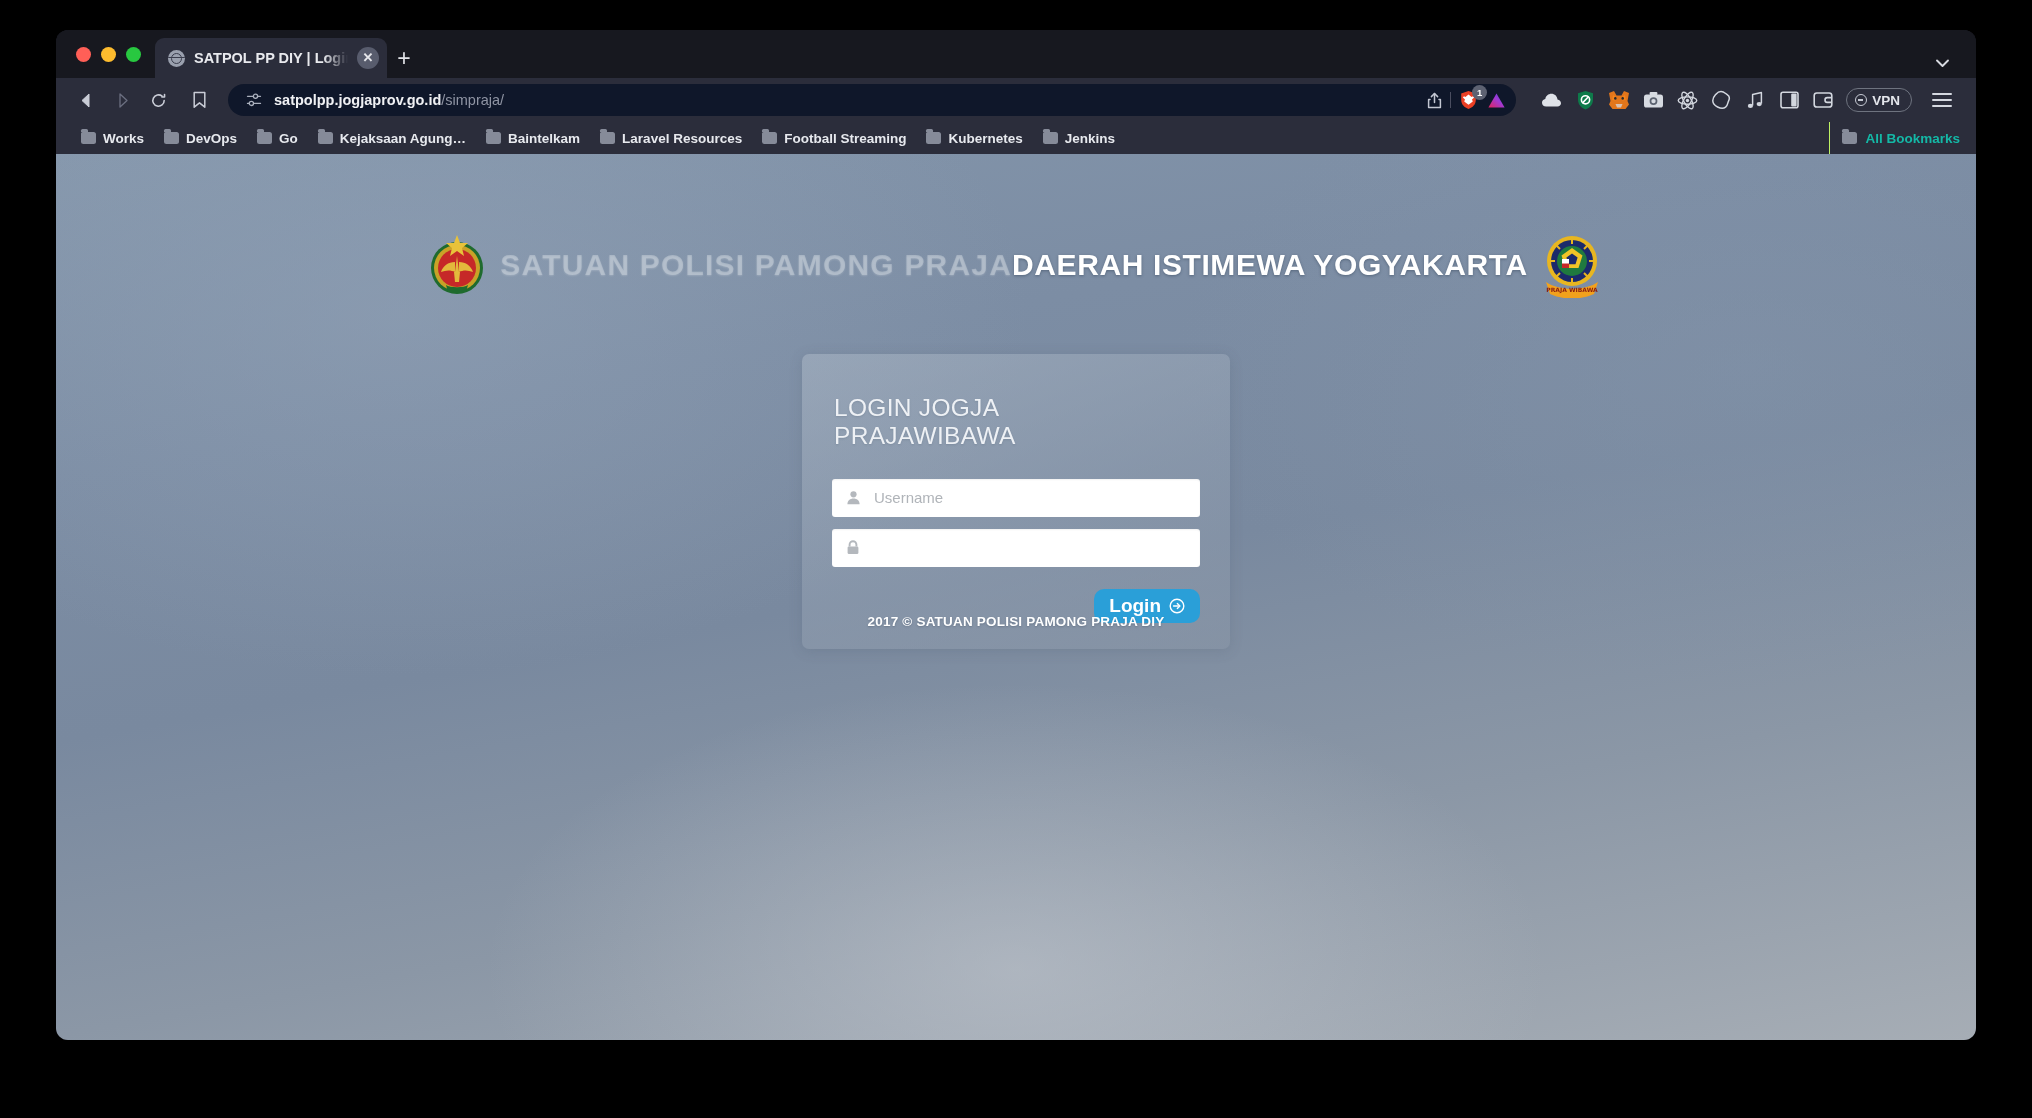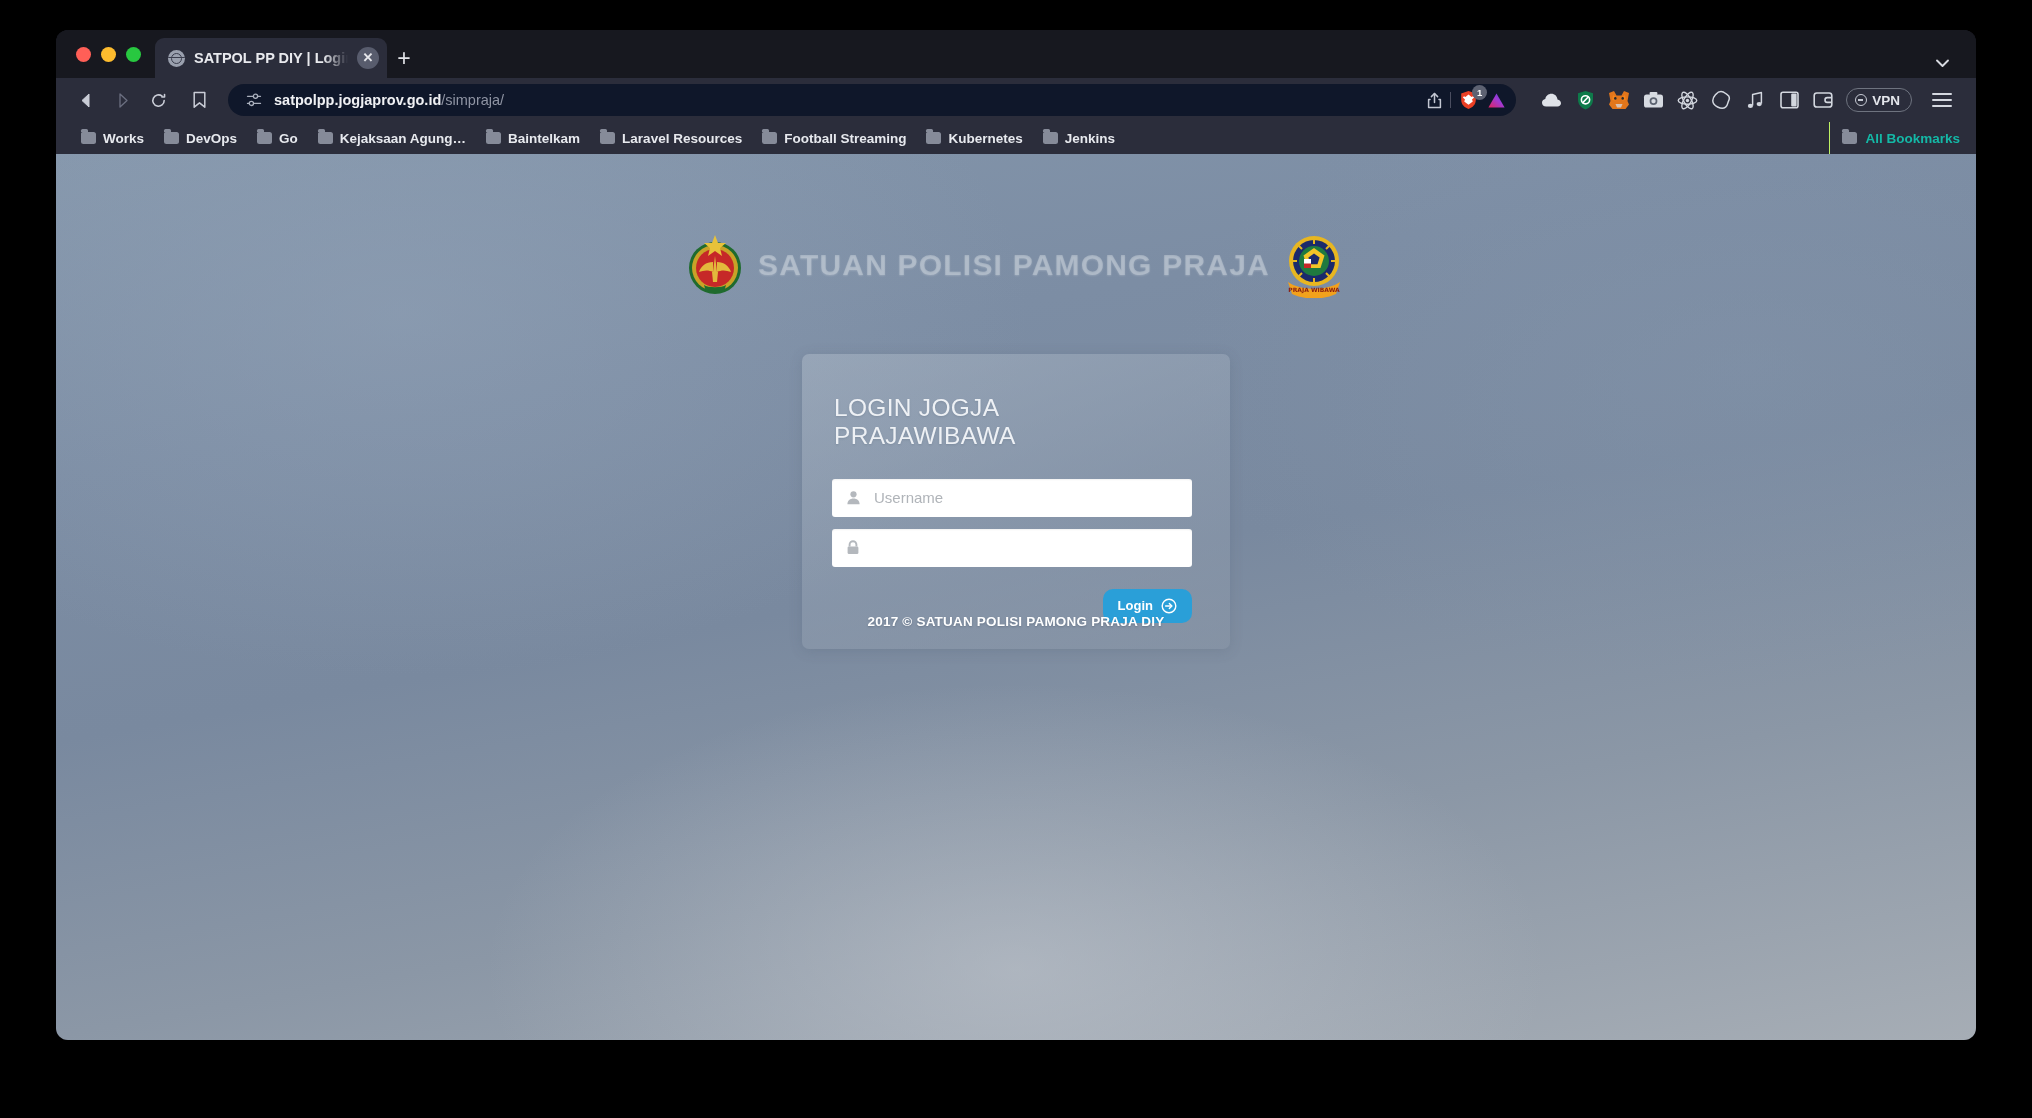--- a/index.html
+++ b/index.html
@@ -328,21 +328,21 @@
     white-space: nowrap;
   }
 
   
   #login-card {
     position: absolute;
     left: 50%;
     transform: translateX(-50%);
     top: 200px;
     width: 428px;
-    padding: 26px 38px 26px 30px;
+    padding: 26px 30px 26px 30px;
     border-radius: 7px;
     background: linear-gradient(160deg, rgba(172,184,198,0.52) 0%, rgba(150,163,180,0.46) 55%, rgba(140,152,168,0.42) 100%);
     box-shadow: 0 2px 14px rgba(60,75,95,0.16);
   }
   #login-title {
     color: #eef1f5;
     font-size: 24.5px;
     font-weight: 400;
     line-height: 1.16;
     letter-spacing: 0.3px;
@@ -389,21 +389,21 @@
     display: flex;
     align-items: center;
     gap: 8px;
     height: 34px;
     padding: 0 15px;
     border: none;
     border-radius: 10px;
     background: #2a9fd8;
     color: #ffffff;
     font-family: "Liberation Sans", sans-serif;
-    font-size: 13px;
+    font-size: 19px;
     font-weight: 700;
     cursor: pointer;
   }
   #login-arrow-icon { display: flex; align-items: center; }
 
   #site-footer {
     position: absolute;
     left: 0; right: 0;
     top: 460px;
     text-align: center;
@@ -661,20 +661,21 @@
         <path d="M31 3 L34 11 L42 11 L36 16 L38 24 L31 19 L24 24 L26 16 L20 11 L28 11 Z" fill="#e8c23a"></path>
         <path d="M31 24 L33 40 H29 Z" fill="#e3b93c"></path>
         <path d="M29 30 C22 30 17 34 15 40 C20 38 25 38 29 40 Z" fill="#e3b93c"></path>
         <path d="M33 30 C40 30 45 34 47 40 C42 38 37 38 33 40 Z" fill="#e3b93c"></path>
         <path d="M28 40 H34 L33 50 H29 Z" fill="#e3b93c"></path>
         <path d="M20 53 C24 56 38 56 42 53 L40 60 H22 Z" fill="#1f6b2e"></path>
       </svg>
 
       <div id="header-text">
         <div id="header-line1">SATUAN POLISI PAMONG PRAJA</div>
+        <div id="header-line2">DAERAH ISTIMEWA YOGYAKARTA</div>
       </div>
 
       <svg id="emblem-right" class="emblem" viewBox="0 0 68 66" aria-hidden="true">
         <circle cx="34" cy="29" r="25" fill="#e8b620"></circle>
         <circle cx="34" cy="29" r="21" fill="#1b2a6b"></circle>
         <g stroke="#e8b620" stroke-width="2">
           <line x1="34" y1="6" x2="34" y2="12"></line>
           <line x1="34" y1="46" x2="34" y2="52"></line>
           <line x1="11" y1="29" x2="17" y2="29"></line>
           <line x1="51" y1="29" x2="57" y2="29"></line>

